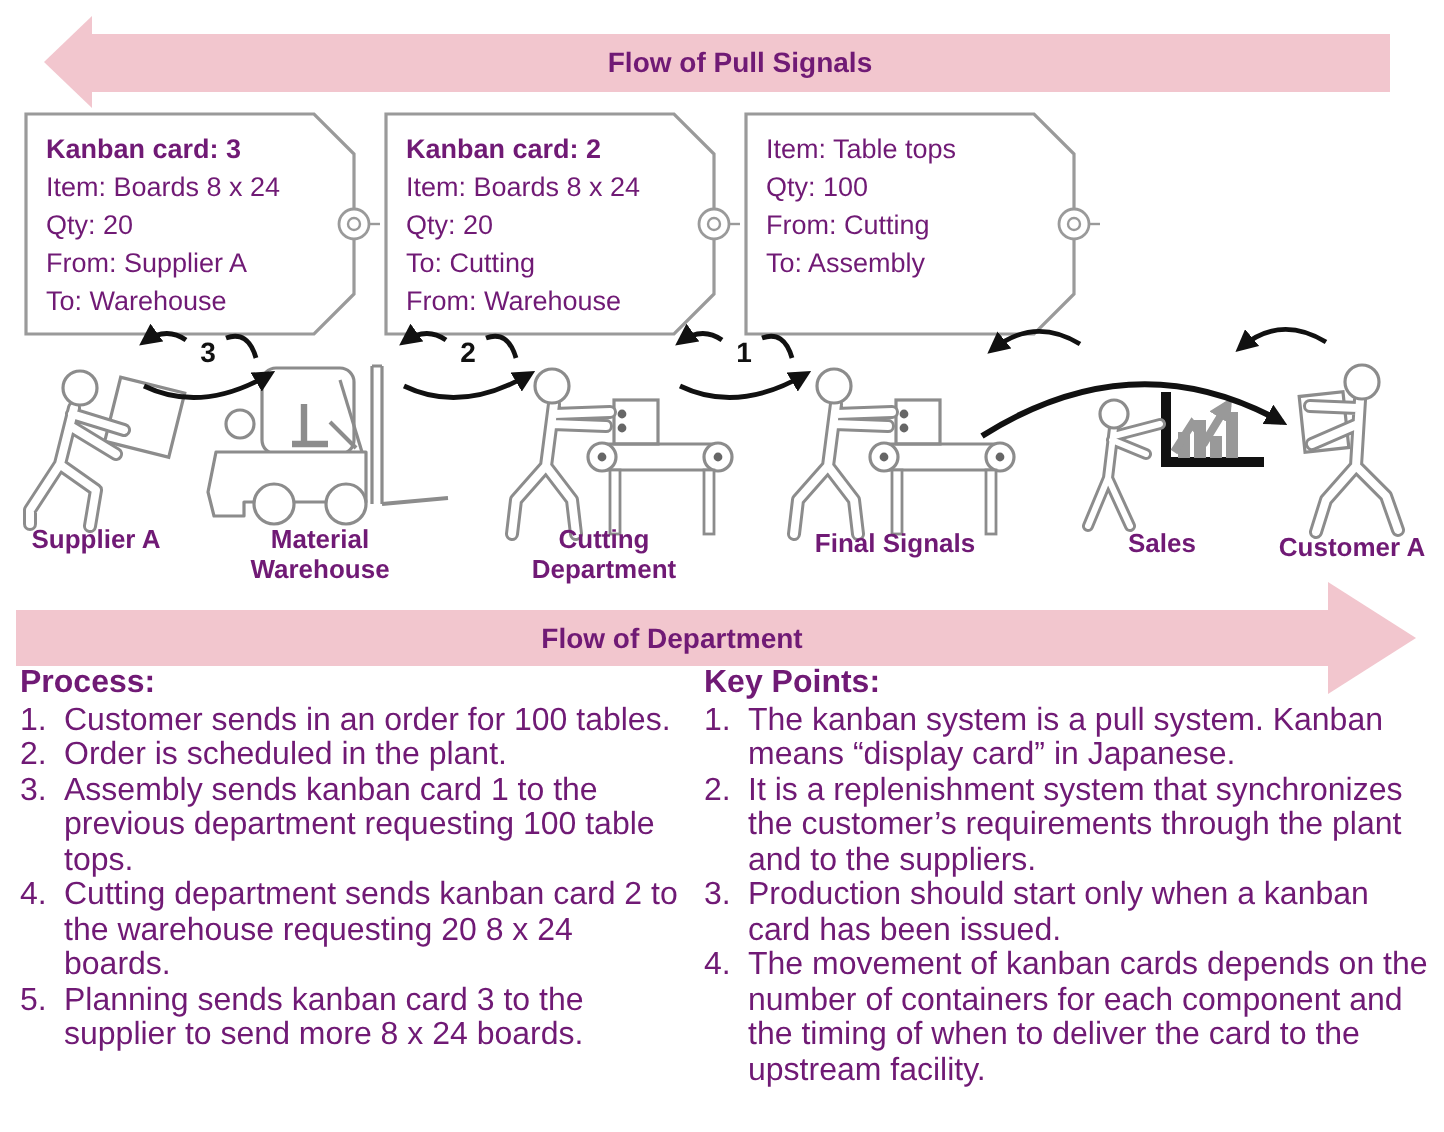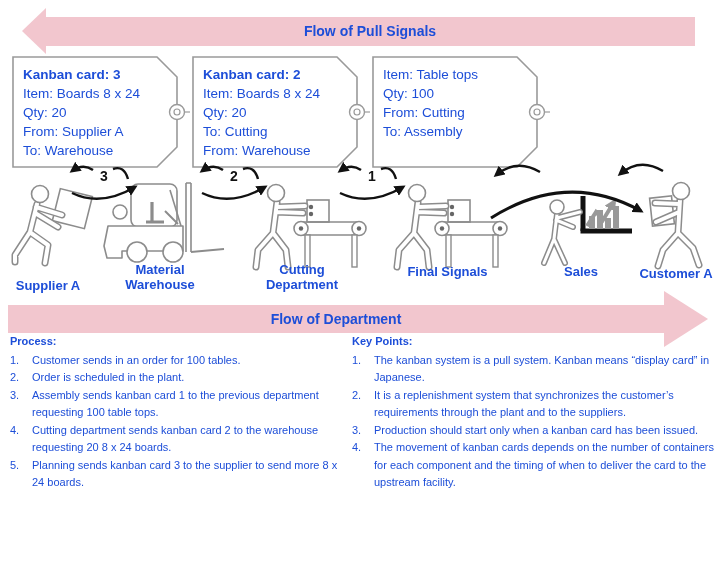--- a/index.html
+++ b/index.html
@@ -1,18 +1,18 @@
 <!DOCTYPE html>
 <html><head>
 <meta charset="utf-8">
 <style>
   html,body { margin:0; padding:0; background:#fff; }
   .canvas {
     position:relative; width:722px; height:566px; background:#fff;
-    font-family:"Liberation Sans", sans-serif; color:#1d4ed8; overflow:hidden;
+    font-family:"Liberation Sans", sans-serif; color:#701a75; overflow:hidden;
   }
   
   .pull-body { position:absolute; left:45px; top:17px; width:650px; height:29px; background:#F2C6CE; }
   .pull-head { position:absolute; left:22px; top:8px; width:0; height:0;
     border-top:23px solid transparent; border-bottom:23px solid transparent; border-right:24px solid #F2C6CE; }
   .pull-label { position:absolute; left:45px; top:23px; width:650px; text-align:center;
     font-weight:bold; font-size:14px; }
   .mat-body { position:absolute; left:8px; top:305px; width:656px; height:28px; background:#F2C6CE; }
   .mat-head { position:absolute; left:664px; top:291px; width:0; height:0;
     border-top:28px solid transparent; border-bottom:28px solid transparent; border-left:44px solid #F2C6CE; }
@@ -22,21 +22,21 @@
   .card { position:absolute; top:56px; width:180px; height:120px; }
   .card svg.card-bg { position:absolute; left:0; top:0; }
   .card .card-text { position:absolute; left:11px; top:9px; width:140px;
     font-size:13.5px; line-height:19px; white-space:nowrap; }
   .card .card-title { font-weight:bold; }
   
   .fig-label { position:absolute; font-weight:bold; font-size:13px; line-height:15px; text-align:center; }
   
   .overlay { position:absolute; left:0; top:0; }
   
-  .col { position:absolute; font-size:11px; line-height:17.5px; }
+  .col { position:absolute; font-size:16px; line-height:17.5px; }
   .col .heading { font-weight:bold; margin:0 0 1px 0; }
   .col .li { display:flex; }
   .col .num { flex:0 0 22px; }
   .col .txt { flex:1; }
 </style>
 </head>
 <body>
 
 <div class="canvas">
 
@@ -198,21 +198,21 @@
       <path d="M381,169 Q392,165 396,179"></path>
       <path d="M340,193 Q369,207 403,187" marker-end="url(#ahb)"></path>
       <text x="372" y="181" text-anchor="middle" font-size="14" font-weight="bold" stroke="none" fill="#111">1</text>
     </g>
 
     <path d="M540,172 Q517,158 496,175" stroke="#111" stroke-width="2.4" fill="none" marker-end="url(#ahb)"></path>
     <path d="M663,171 Q640,157 620,174" stroke="#111" stroke-width="2.4" fill="none" marker-end="url(#ahb)"></path>
     <path d="M491,218 Q567,170 641,211" stroke="#111" stroke-width="3" fill="none" marker-end="url(#ahb)"></path>
   </svg>
 
-  <div class="fig-label" style="left:2px;   top:278px; width:92px;">Supplier A</div>
+  <div class="fig-label" style="left:2px;   top:262px; width:92px;">Supplier A</div>
   <div class="fig-label" style="left:110px; top:262px; width:100px;">Material Warehouse</div>
   <div class="fig-label" style="left:252px; top:262px; width:100px;">Cutting Department</div>
   <div class="fig-label" style="left:385px; top:264px; width:125px;">Final Signals</div>
   <div class="fig-label" style="left:550px; top:264px; width:62px;">Sales</div>
   <div class="fig-label" style="left:630px; top:266px; width:92px;">Customer A</div>
 
   <div class="mat-body"></div>
   <div class="mat-head"></div>
   <div class="mat-label">Flow of Department</div>
 

